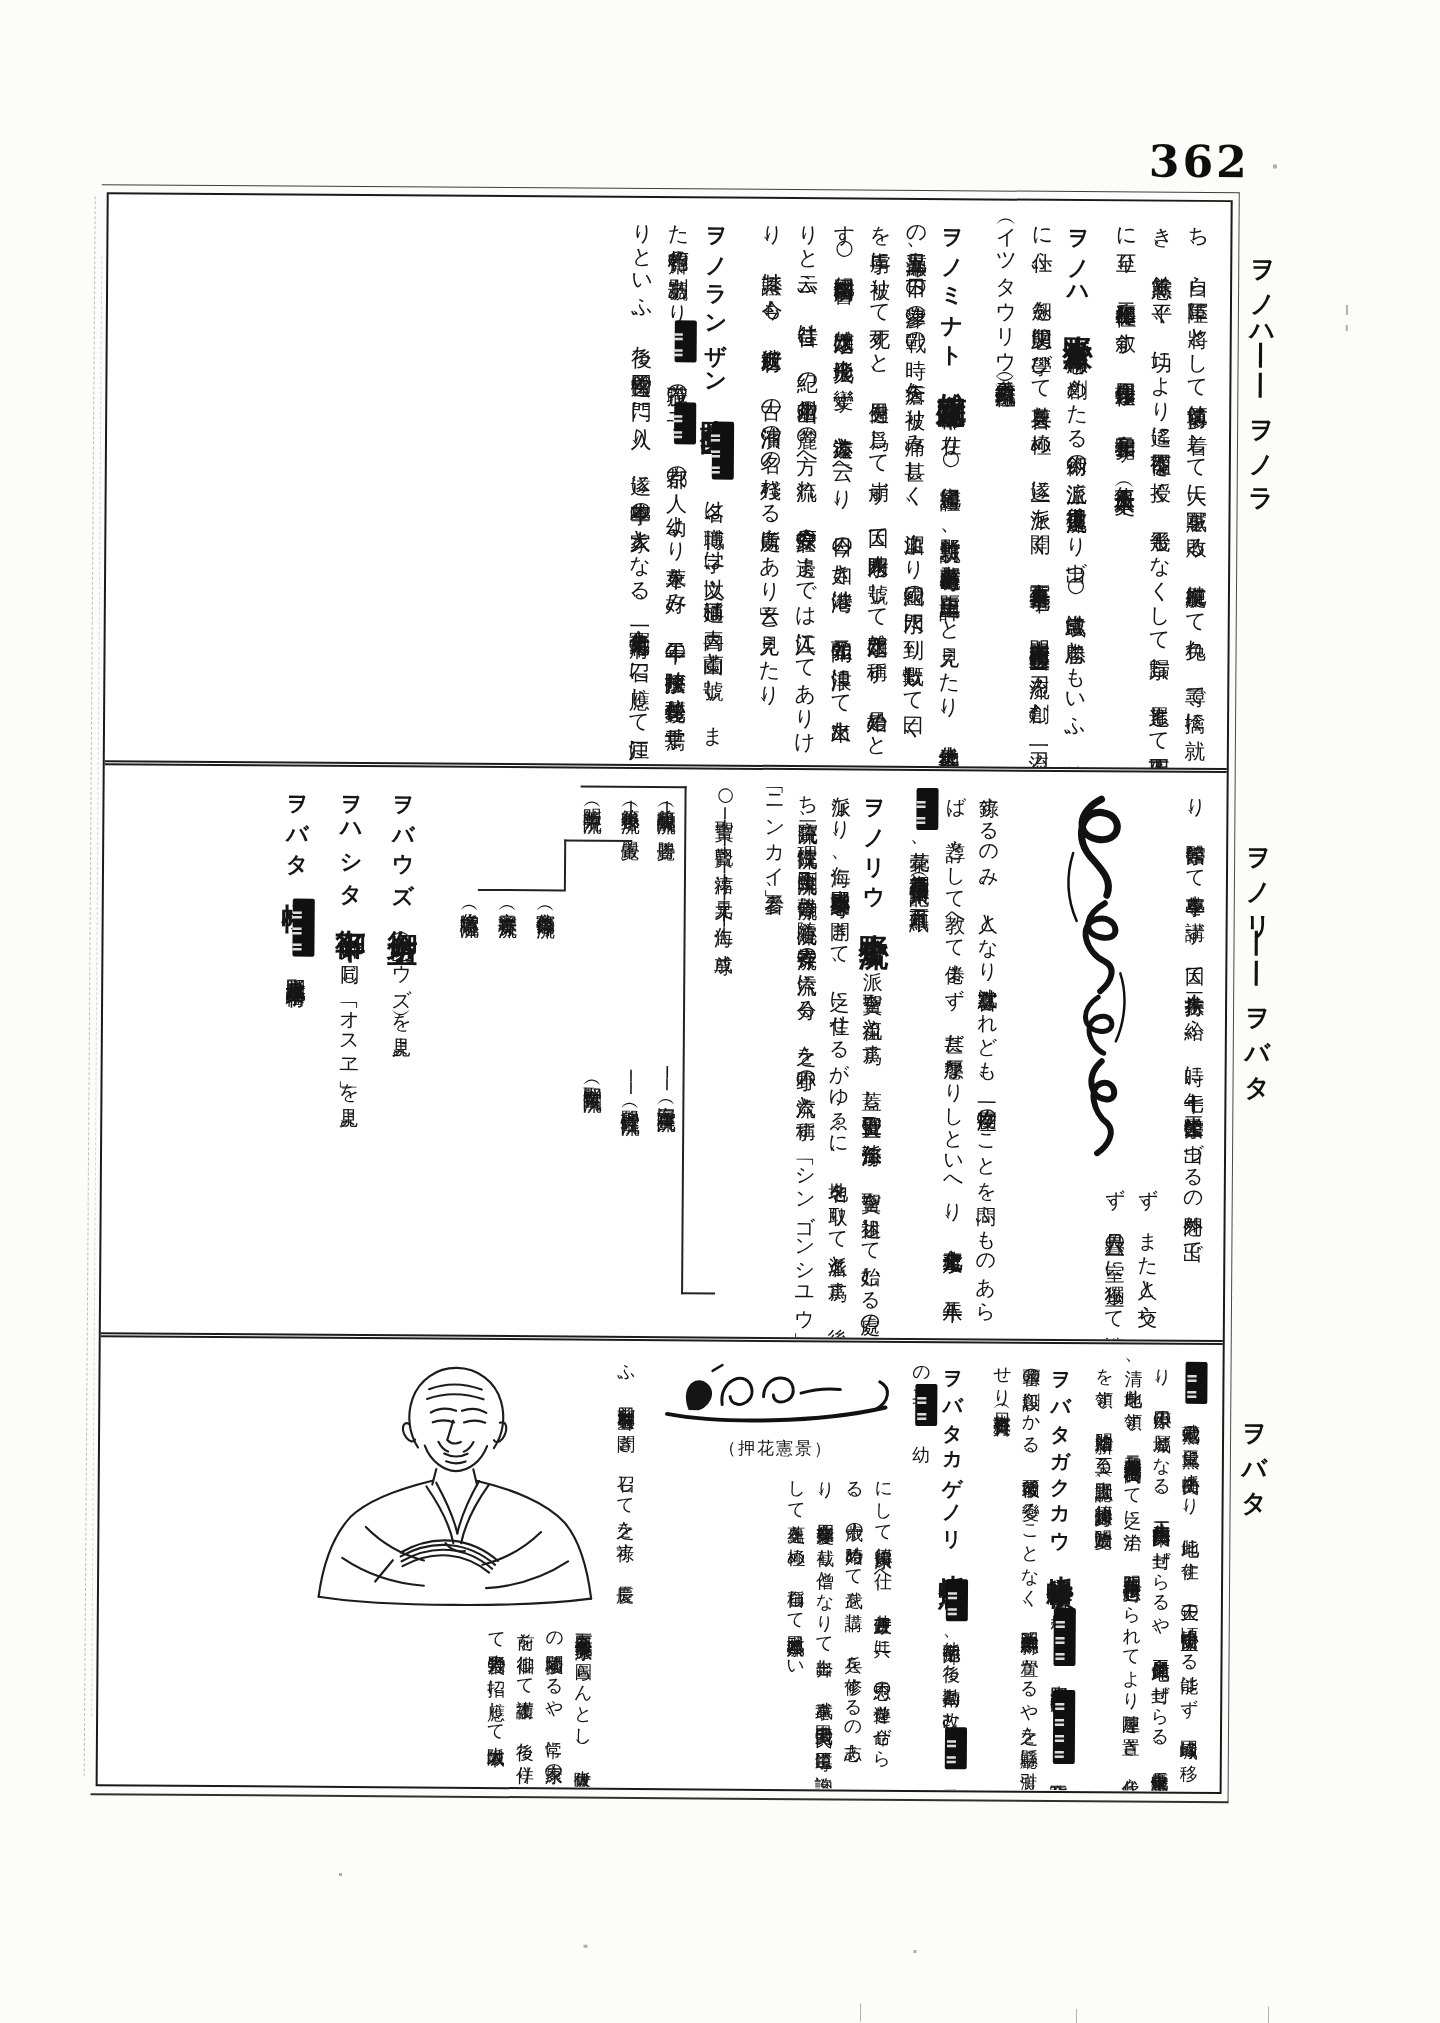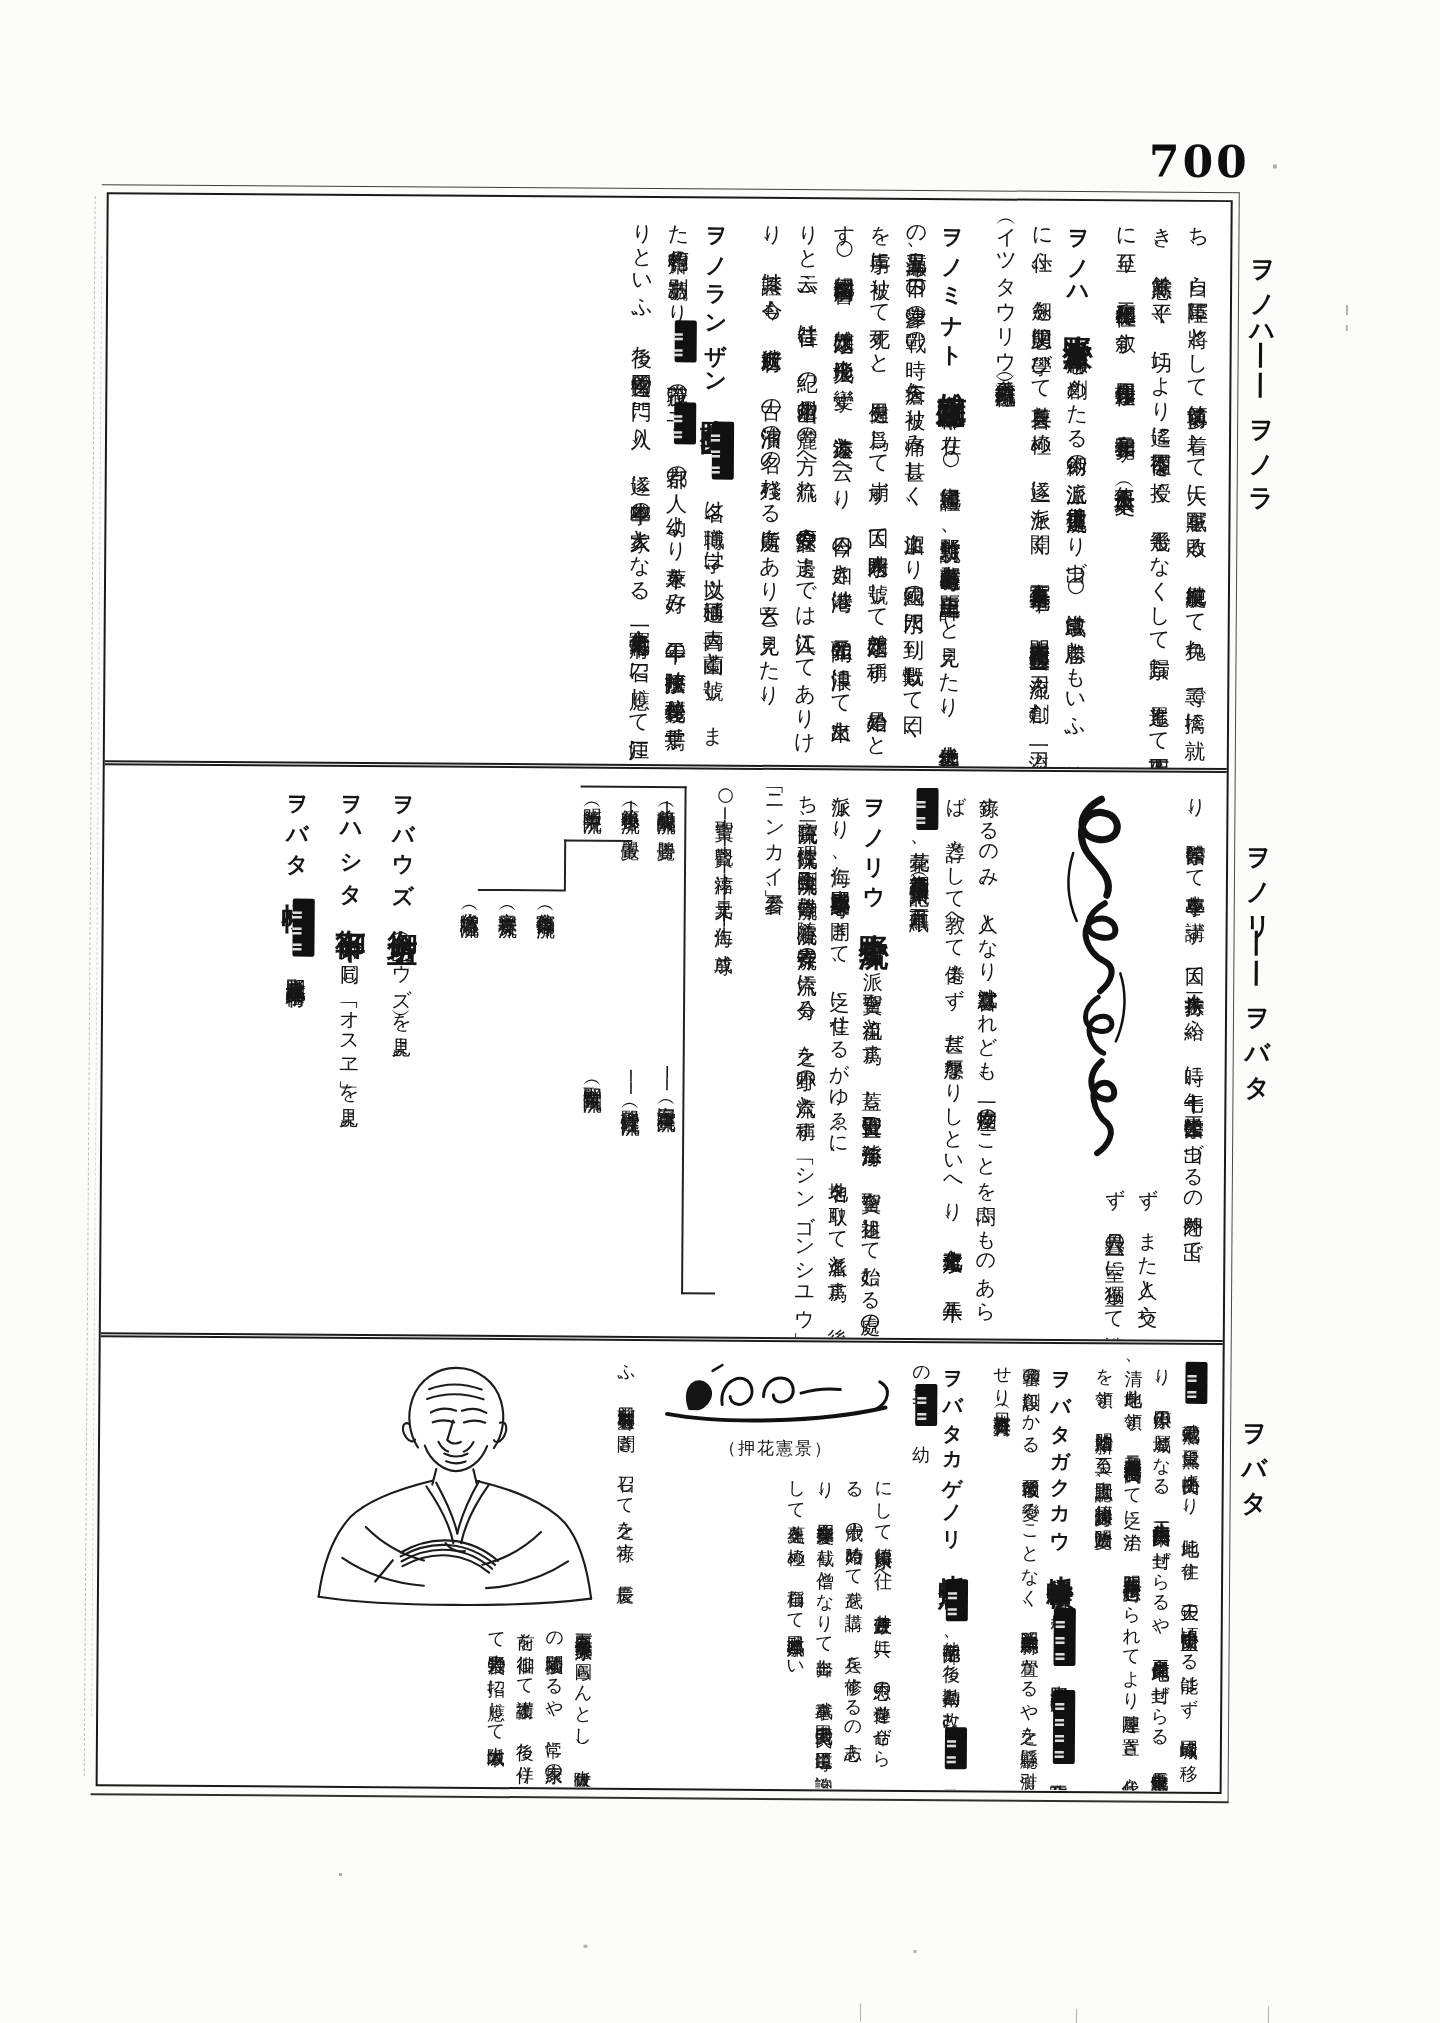--- a/index.html
+++ b/index.html
@@ -52,21 +52,21 @@
   .dashline{position:absolute;width:0;border-left:1px dashed #8b8b8b;opacity:.55;}
   svg .stk{fill:none;stroke:#1c1c1c;stroke-width:2.2;stroke-linecap:round;stroke-linejoin:round;}
   svg .ink{fill:none;stroke:#111;stroke-linecap:round;stroke-linejoin:round;}
 </style>
 </head>
 <body>
 
 <div class="canvas">
  <div class="pagewrap">
 
-  <div class="pagenum">700</div>
+  <div class="pagenum">362</div>
 
   <div class="mlabel" style="top:238px;">ヲノハ――ヲノラ</div>
   <div class="mlabel" style="top:826px;">ヲノリ――ヲバタ</div>
   <div class="mlabel" style="top:1402px;">ヲバタ</div>
 
   <div class="page">
 
    <section class="band band1">
      <div class="flow">ち、自ら陸軍に將として筑前博多に着して大に賊軍を敗る、純友單艇にて免れ、尋で擒に就き、餘黨悉く平ぐ、功により遙に從四位下を授く、幾干もなくして歸京し、累進して正四位下太宰大貳に至り、應和二年從三位に叙す、康保四年致仕し、安和元年薨ず、年八十五（大日本史）</div>
 

